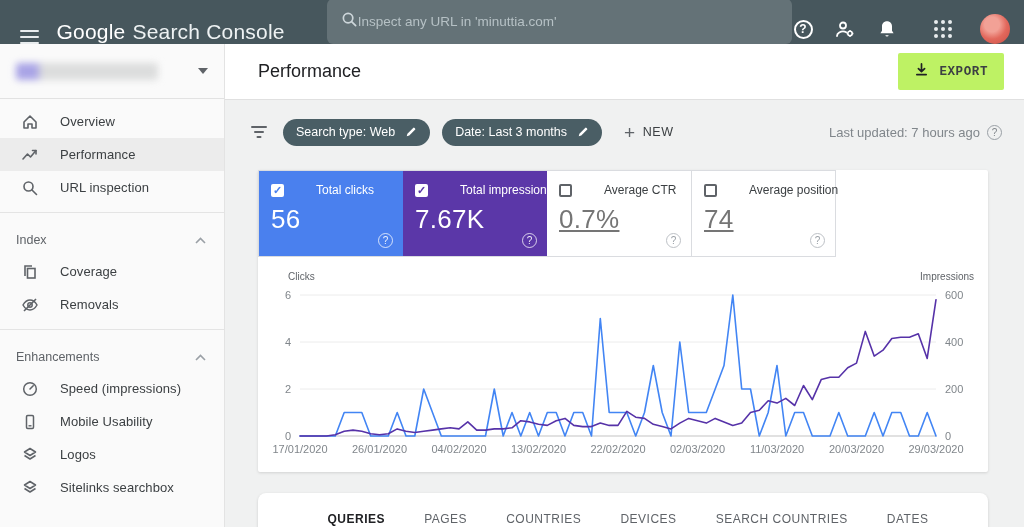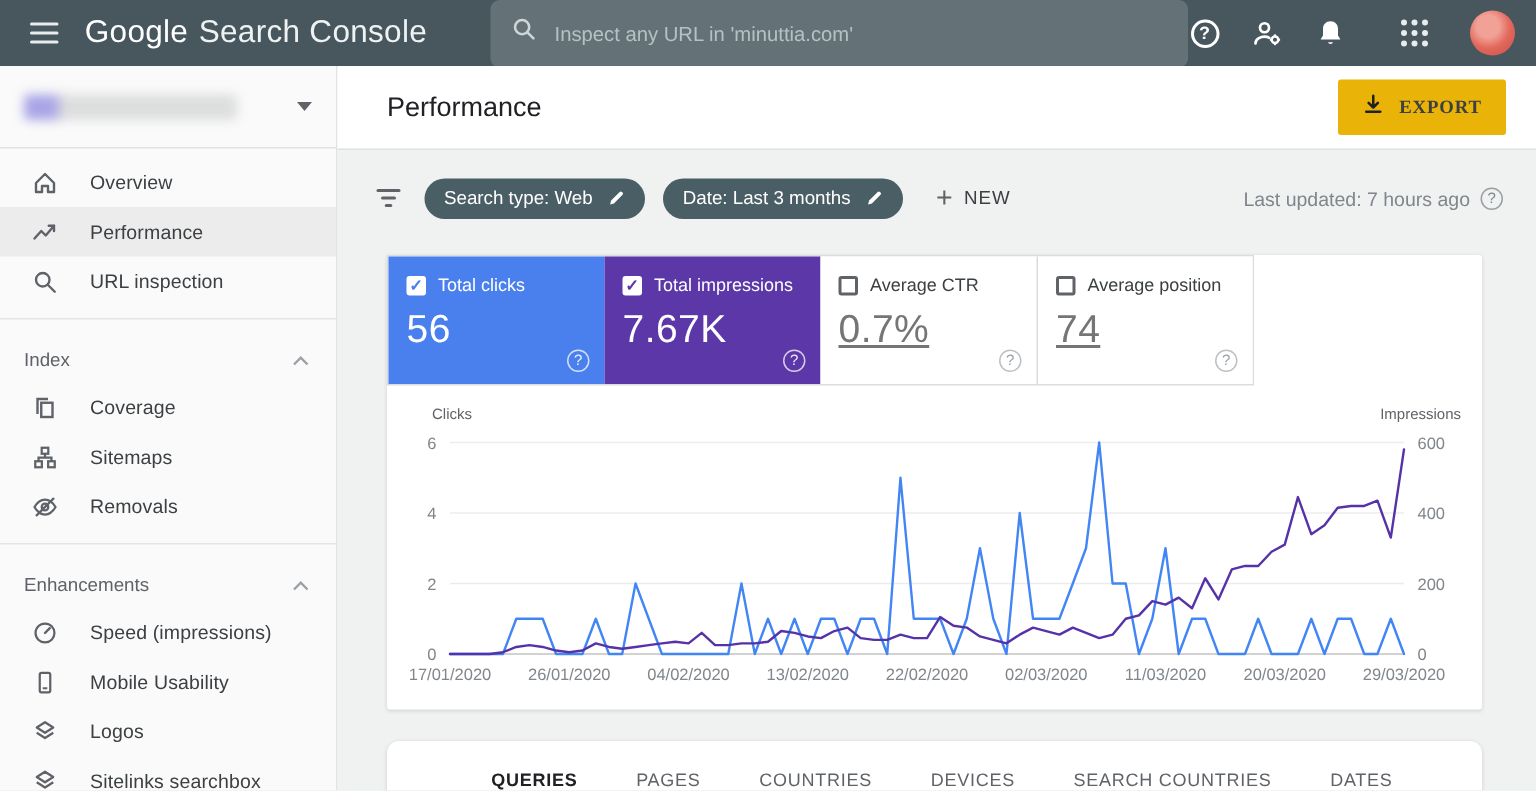--- a/index.html
+++ b/index.html
@@ -1,26 +1,26 @@
 <!DOCTYPE html>
 <html><head>
 <meta charset="utf-8">
 <style>
   * { margin:0; padding:0; box-sizing:border-box; }
   html,body { width:1024px; height:527px; overflow:hidden; background:#f0f1f1;
               font-family:"Liberation Sans", sans-serif; }
 
   
-  .topbar { height:44px; background:#47575d; display:flex; align-items:center; padding:0 14px; }
+  .topbar { height:44px; background:#47575d; display:flex; align-items:flex-end; padding:0 14px; }
   .burger { width:20px; height:14px; display:flex; flex-direction:column; justify-content:space-between; cursor:pointer; margin:0 18px 0 6px; background:none; border:none; }
   .burger span { height:2px; background:#e8ecee; border-radius:1px; }
   .logo { font-size:21px; color:#fff; white-space:nowrap; letter-spacing:.2px; }
   .logo .g { font-weight:500; margin-right:7px; }
   .logo .p { font-weight:400; color:#eef2f3; }
-  .tb-search { margin-left:42px; width:500px; height:45px; background:rgba(255,255,255,.16); border-radius:6px; display:flex; align-items:center; padding:0 14px; gap:12px; }
+  .tb-search { margin-left:42px; width:500px; height:45px; background:rgba(255,255,255,.16); border-radius:6px; display:flex; align-items:center; padding:0 14px; gap:0; }
   .tb-search input { background:transparent; border:none; outline:none; color:#c3ccd0; font-size:13.5px; width:100%; }
   .tb-search input::placeholder { color:#b6c1c5; }
   .tb-right { margin-left:auto; display:flex; align-items:center; gap:20px; }
   .tb-icon { width:22px; height:22px; display:flex; align-items:center; justify-content:center; background:none; border:none; cursor:pointer; }
   .help-circle { width:19px; height:19px; border-radius:50%; border:2px solid #fff; color:#fff; font-size:12px; font-weight:700; display:flex; align-items:center; justify-content:center; }
   .dots-grid { display:grid; grid-template-columns:repeat(3,4px); grid-gap:3px; }
   .dots-grid i { width:4px; height:4px; border-radius:50%; background:#e8ecee; }
   .avatar { width:30px; height:30px; border-radius:50%; margin-left:6px;
             background:radial-gradient(circle at 40% 35%, #f2a196 0 28%, #e2685c 55%, #c94f46 100%); border:none; cursor:pointer; }
 
@@ -40,41 +40,41 @@
   .sb-head { display:flex; align-items:center; padding:12px 18px 8px 16px; cursor:pointer; }
   .sb-head .lbl { font-size:12.5px; color:#5f6368; }
   .sb-head svg { margin-left:auto; }
   .sb-divider { height:1px; background:#e4e4e4; margin:8px 0; }
   .sb-icon { width:18px; height:18px; flex:none; display:flex; align-items:center; justify-content:center; }
 
   
   .main { flex:1; display:flex; flex-direction:column; min-width:0; }
   .main-header { height:56px; background:#fff; display:flex; align-items:center; padding:0 20px 0 33px; border-bottom:1px solid #e0e0e0; }
   .page-title { font-size:18px; color:#202124; font-weight:500; }
-  .export-btn { margin-left:auto; display:flex; align-items:center; gap:10px; background:#eab308; border:none; border-radius:2px; padding:9px 16px; font-size:12.5px; font-weight:700; letter-spacing:.6px; color:#3c4043; cursor:pointer; font-family:Liberation Serif, serif; }
+  .export-btn { margin-left:auto; display:flex; align-items:center; gap:10px; background:#bef264; border:none; border-radius:2px; padding:9px 16px; font-size:12.5px; font-weight:700; letter-spacing:.6px; color:#3c4043; cursor:pointer; font-family:Liberation Mono, monospace; }
 
   .filter-bar { height:52px; display:flex; align-items:center; padding:12px 22px 0 26px; background:#f0f1f1; }
   .funnel { width:16px; height:12px; position:relative; margin-right:16px; }
   .funnel i { position:absolute; left:50%; transform:translateX(-50%); height:2px; background:#5f6368; border-radius:1px; }
   .funnel i:nth-child(1){ top:0; width:16px; } .funnel i:nth-child(2){ top:5px; width:10px; } .funnel i:nth-child(3){ top:10px; width:5px; }
   .chip { height:27px; border-radius:14px; background:#4a5e65; color:#fff; border:none; display:flex; align-items:center; gap:10px; padding:0 13px; font-size:12.5px; font-family:inherit; cursor:pointer; margin-right:12px; }
   .new-btn { display:flex; align-items:center; gap:7px; background:none; border:none; font-family:inherit; font-size:12.5px; letter-spacing:.6px; color:#3c4043; font-weight:500; margin-left:10px; cursor:pointer; }
   .plus { font-size:19px; color:#5f6368; font-weight:400; line-height:1; }
   .updated { margin-left:auto; display:flex; align-items:flex-end; gap:7px; font-size:13px; color:#80868b; }
   .q-circle { width:15px; height:15px; border-radius:50%; border:1.5px solid #9aa0a6; color:#80868b; font-size:10px; display:flex; align-items:center; justify-content:center; }
 
   .content { flex:1; padding:18px 36px 0 33px; background:#f0f1f1; overflow:hidden; }
   .panel { background:#fff; border-radius:2px; box-shadow:0 1px 3px rgba(0,0,0,.13); }
 
   
   .metrics-row { display:flex; width:578px; border:1px solid #dadce0; }
   .metric-card { width:144px; height:85px; padding:12px 12px; position:relative; cursor:pointer; background:#fff; }
   .metric-card.white + .metric-card.white { border-left:1px solid #dadce0; }
   .m-label-row { display:flex; align-items:center; gap:8px; }
-  .m-label { font-size:12px; color:#3c4043; white-space:nowrap; }
+  .m-label { font-size:12px; color:#3c4043; white-space:nowrap;margin-left:24px; }
   .metric-card.sel .m-label { color:#fff; }
   .cbx { width:13px; height:13px; border-radius:2px; flex:none; }
   .metric-card.sel .cbx { background:#fff; display:flex; align-items:center; justify-content:center; font-size:11px; font-weight:700; }
   .metric-card.white .cbx { border:2px solid #5f6368; background:transparent; }
   .m-value { margin-top:7px; font-size:26px; font-weight:400; color:#fff; letter-spacing:.3px; }
   .metric-card.white .m-value { color:#757575;text-decoration:underline; }
   .m-help { position:absolute; right:10px; bottom:8px; width:15px; height:15px; border-radius:50%; font-size:10px; display:flex; align-items:center; justify-content:center; border:1.5px solid rgba(255,255,255,.75); color:rgba(255,255,255,.9); }
   .metric-card.white .m-help { border-color:#bdc1c6; color:#9aa0a6; }
 
   
@@ -193,31 +193,20 @@
           </svg>
       </div>
       <div class="sb-item">
         <span class="sb-icon">
           <svg width="18" height="18" viewBox="0 0 18 18">
               <path d="M11 3 H4 V13" fill="none" stroke="#5f6368" stroke-width="1.6"></path>
               <rect x="6.5" y="5.5" width="7.5" height="9.5" fill="none" stroke="#5f6368" stroke-width="1.6"></rect>
             </svg>
         </span>
         <span class="lbl">Coverage</span>
-      </div>
-      <div class="sb-item">
-        <span class="sb-icon">
-          <svg width="18" height="18" viewBox="0 0 18 18">
-              <rect x="6.8" y="2.5" width="4.4" height="4" fill="none" stroke="#5f6368" stroke-width="1.5"></rect>
-              <rect x="2.5" y="11.5" width="4.4" height="4" fill="none" stroke="#5f6368" stroke-width="1.5"></rect>
-              <rect x="11.1" y="11.5" width="4.4" height="4" fill="none" stroke="#5f6368" stroke-width="1.5"></rect>
-              <path d="M9 6.5 V9 M4.7 11.5 V9 H13.3 V11.5" fill="none" stroke="#5f6368" stroke-width="1.5"></path>
-            </svg>
-        </span>
-        <span class="lbl">Sitemaps</span>
       </div>
       <div class="sb-item">
         <span class="sb-icon">
           <svg width="18" height="18" viewBox="0 0 18 18">
               <path d="M2 9 C4 5.5 7 4 9 4 c2 0 5 1.5 7 5 -2 3.5-5 5-7 5 -2 0-5-1.5-7-5z" fill="none" stroke="#5f6368" stroke-width="1.5"></path>
               <circle cx="9" cy="9" r="2.2" fill="none" stroke="#5f6368" stroke-width="1.5"></circle>
               <line x1="3" y1="15" x2="15" y2="3" stroke="#5f6368" stroke-width="1.6"></line>
             </svg>
         </span>
         <span class="lbl">Removals</span>

